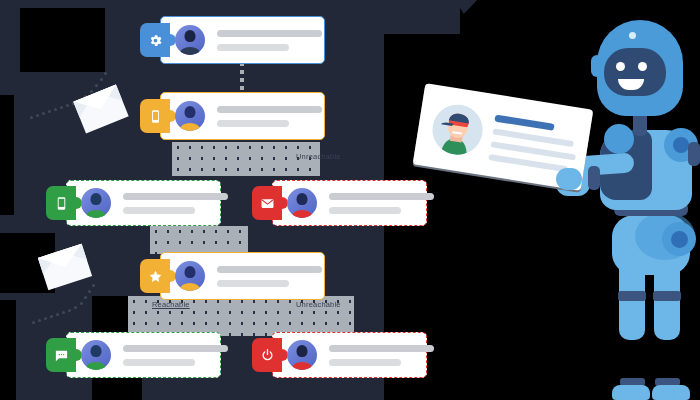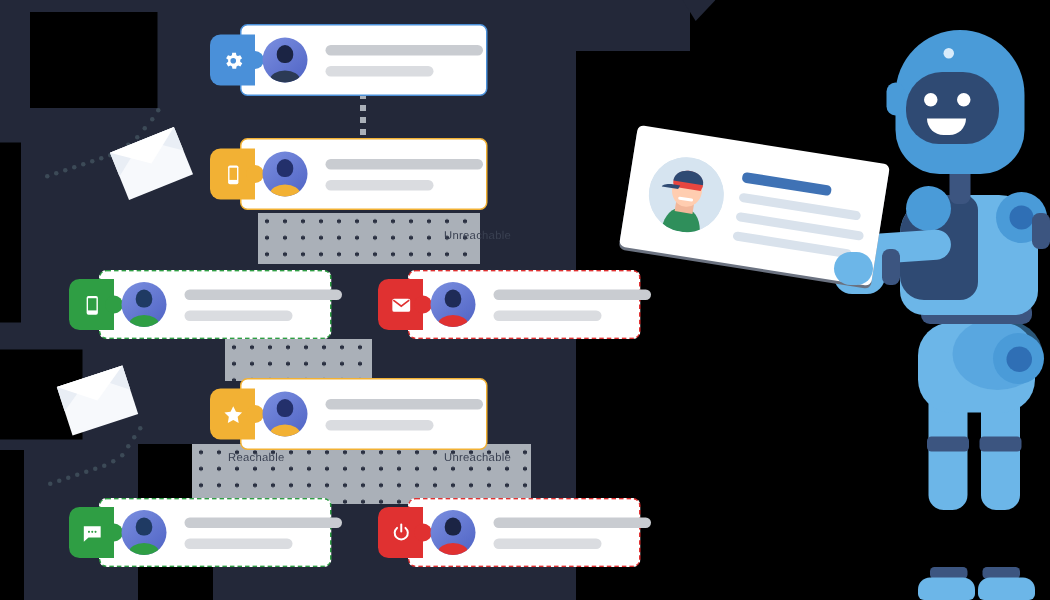--- a/index.html
+++ b/index.html
@@ -158,21 +158,21 @@
 
   <div class="conn dashv" style="left:240px;top:62px;height:32px;"></div>
   <div class="conn" style="left:240px;top:226px;width:4px;height:28px;
        background:repeating-linear-gradient(to bottom,#aab0b8 0 4px,transparent 4px 8px);"></div>
 
   <div class="mesh" style="left:172px;top:142px;width:148px;height:34px;"></div>
   <div class="mesh" style="left:150px;top:226px;width:98px;height:28px;"></div>
   <div class="mesh" style="left:128px;top:296px;width:226px;height:40px;"></div>
 
   <div class="meshlabel" style="left:296px;top:152px;">Unreachable</div>
-  <div class="meshlabel" style="left:152px;top:300px;">Reachable</div>
+  <div class="meshlabel" style="left:152px;top:300px;text-decoration:underline;">Reachable</div>
   <div class="meshlabel" style="left:296px;top:300px;">Unreachable</div>
 
   <div class="card solid-blue" style="left:160px;top:16px;width:165px;height:48px;">
     <div class="badge" style="background:#4a90d9;">
       <svg viewBox="0 0 24 24" fill="#fff">
           <path d="M19.4 13a7.5 7.5 0 000-2l2-1.6-2-3.4-2.4 1a7.5 7.5 0 00-1.7-1l-.4-2.6h-4l-.4 2.6a7.5 7.5 0 00-1.7 1l-2.4-1-2 3.4L6.6 11a7.5 7.5 0 000 2l-2 1.6 2 3.4 2.4-1a7.5 7.5 0 001.7 1l.4 2.6h4l.4-2.6a7.5 7.5 0 001.7-1l2.4 1 2-3.4zM12 15a3 3 0 110-6 3 3 0 010 6z"></path>
         </svg>
     </div>
     <div class="avatar n">
       <div class="head"></div>

